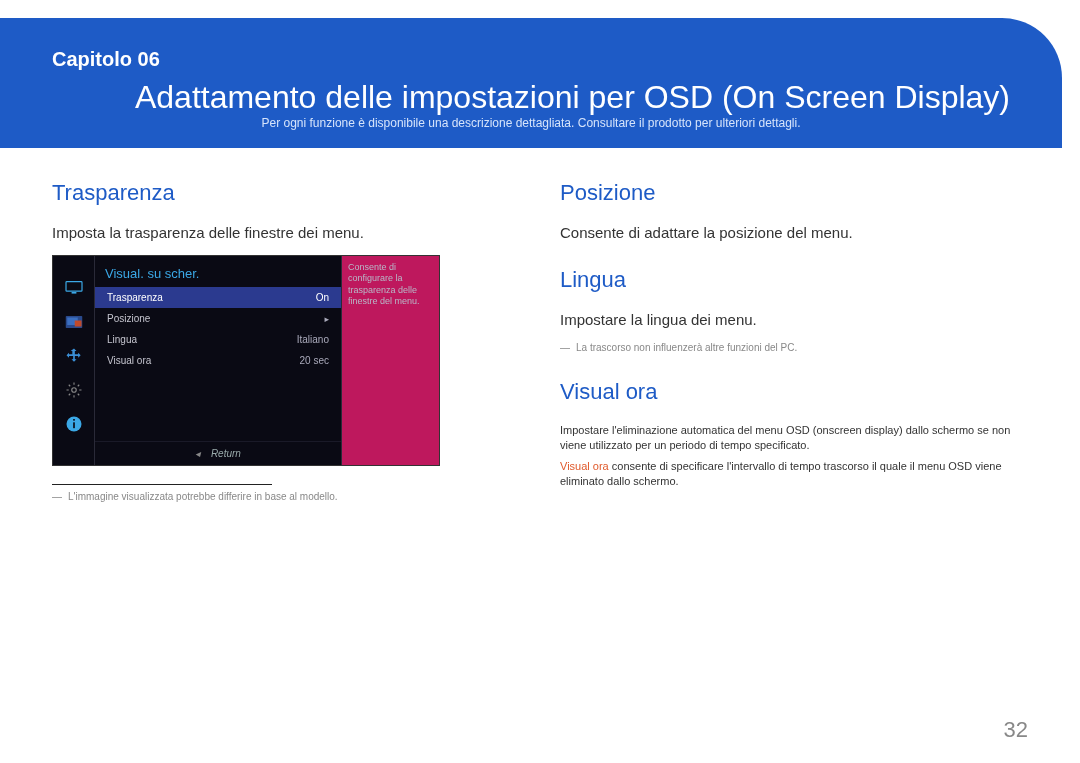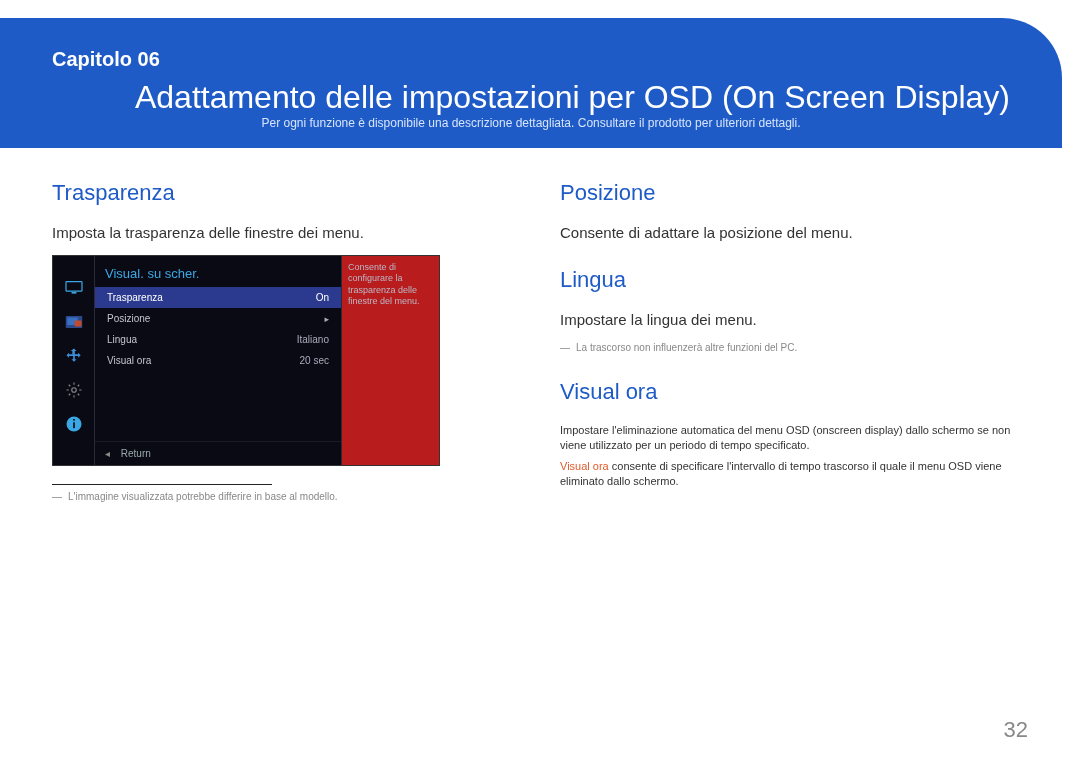--- a/index.html
+++ b/index.html
@@ -139,30 +139,31 @@
     font-size: 10px;
   }
   .osd-row.selected {
     background: #2b3a8f;
     color: #fff;
   }
   .osd-row .val { color: #aab; }
   .osd-row.selected .val { color: #fff; }
   .osd-spacer { flex: 1; min-height: 70px; }
   .osd-return {
-    text-align: left;
+    text-align: center;
     padding: 6px 10px;
     font-size: 10px;
     color: #9aa;
     border-top: 1px solid #1a1a28;
+    font-style: italic;
   }
   .osd-return .tri { margin-right: 8px; color: #888; }
   .osd-helppanel {
     width: 98px;
-    background: #b91c1c;
+    background: #be185d;
     border-left: 1px solid #2a2a38;
     padding: 6px 6px;
     font-size: 9px;
     line-height: 1.25;
     color: #b8b8c8;
   }
   .rt-col .section { margin-bottom: 26px; }
   .body-text {
     font-size: 11px;
     color: #333;

